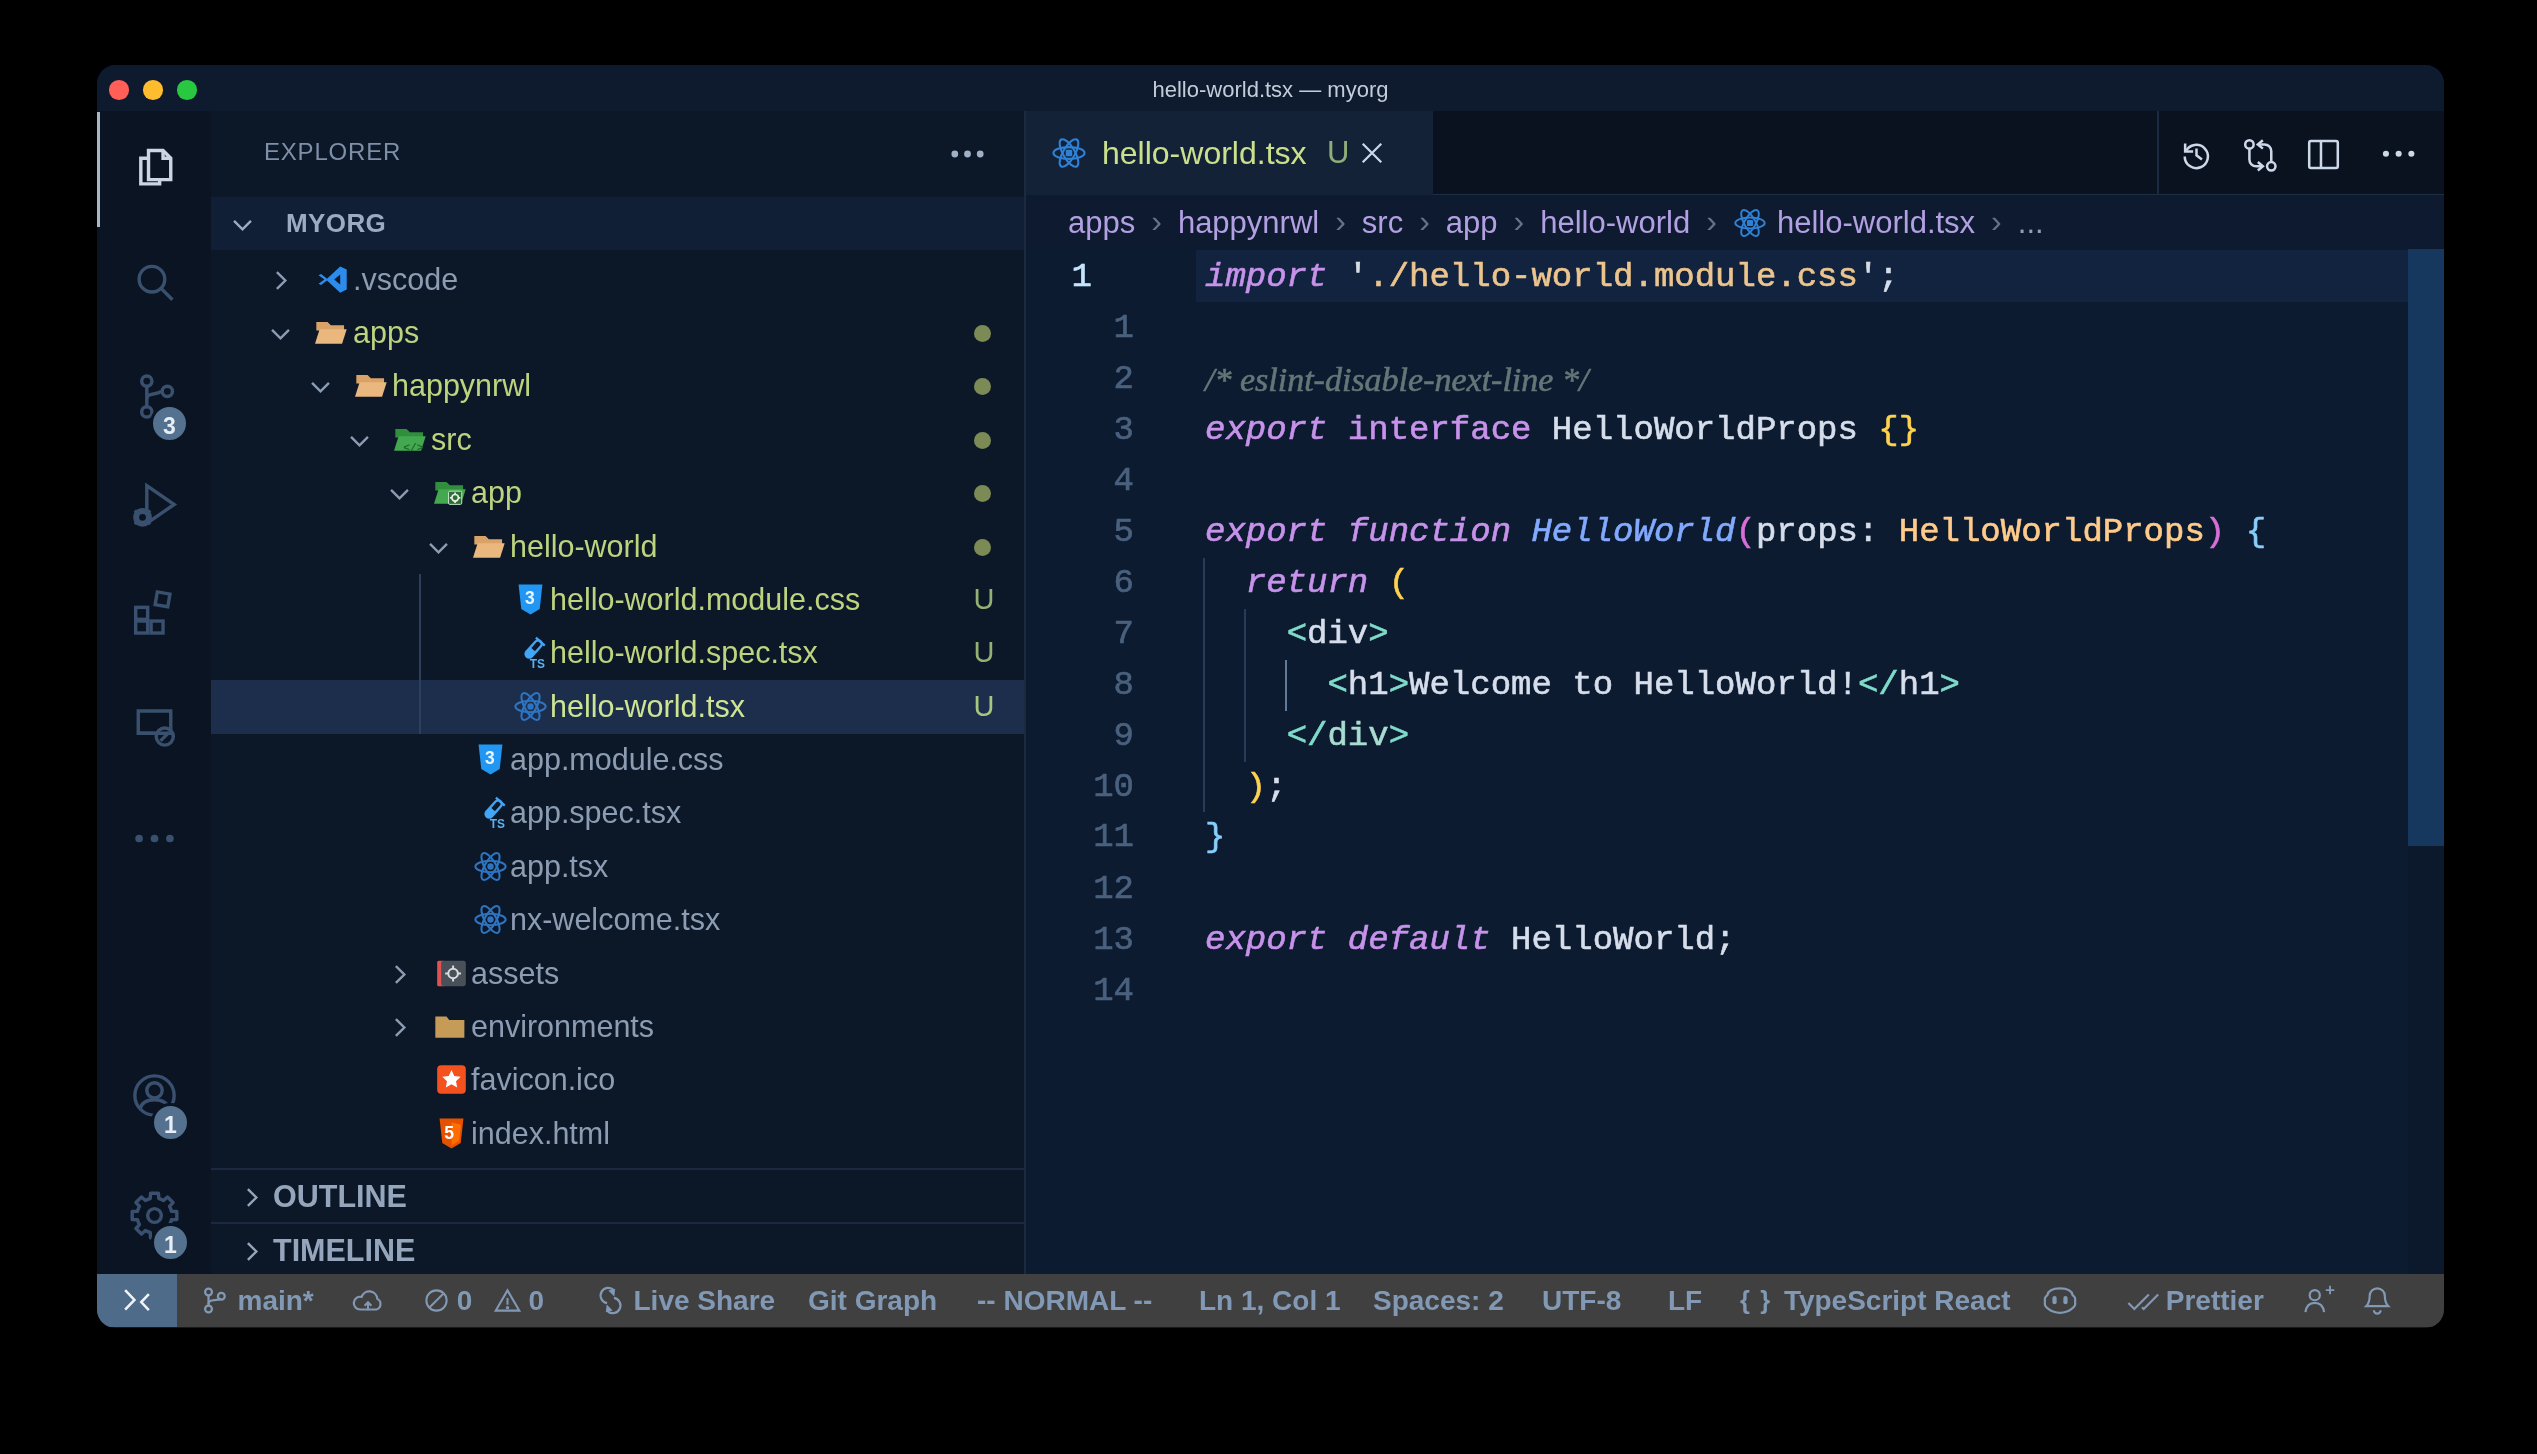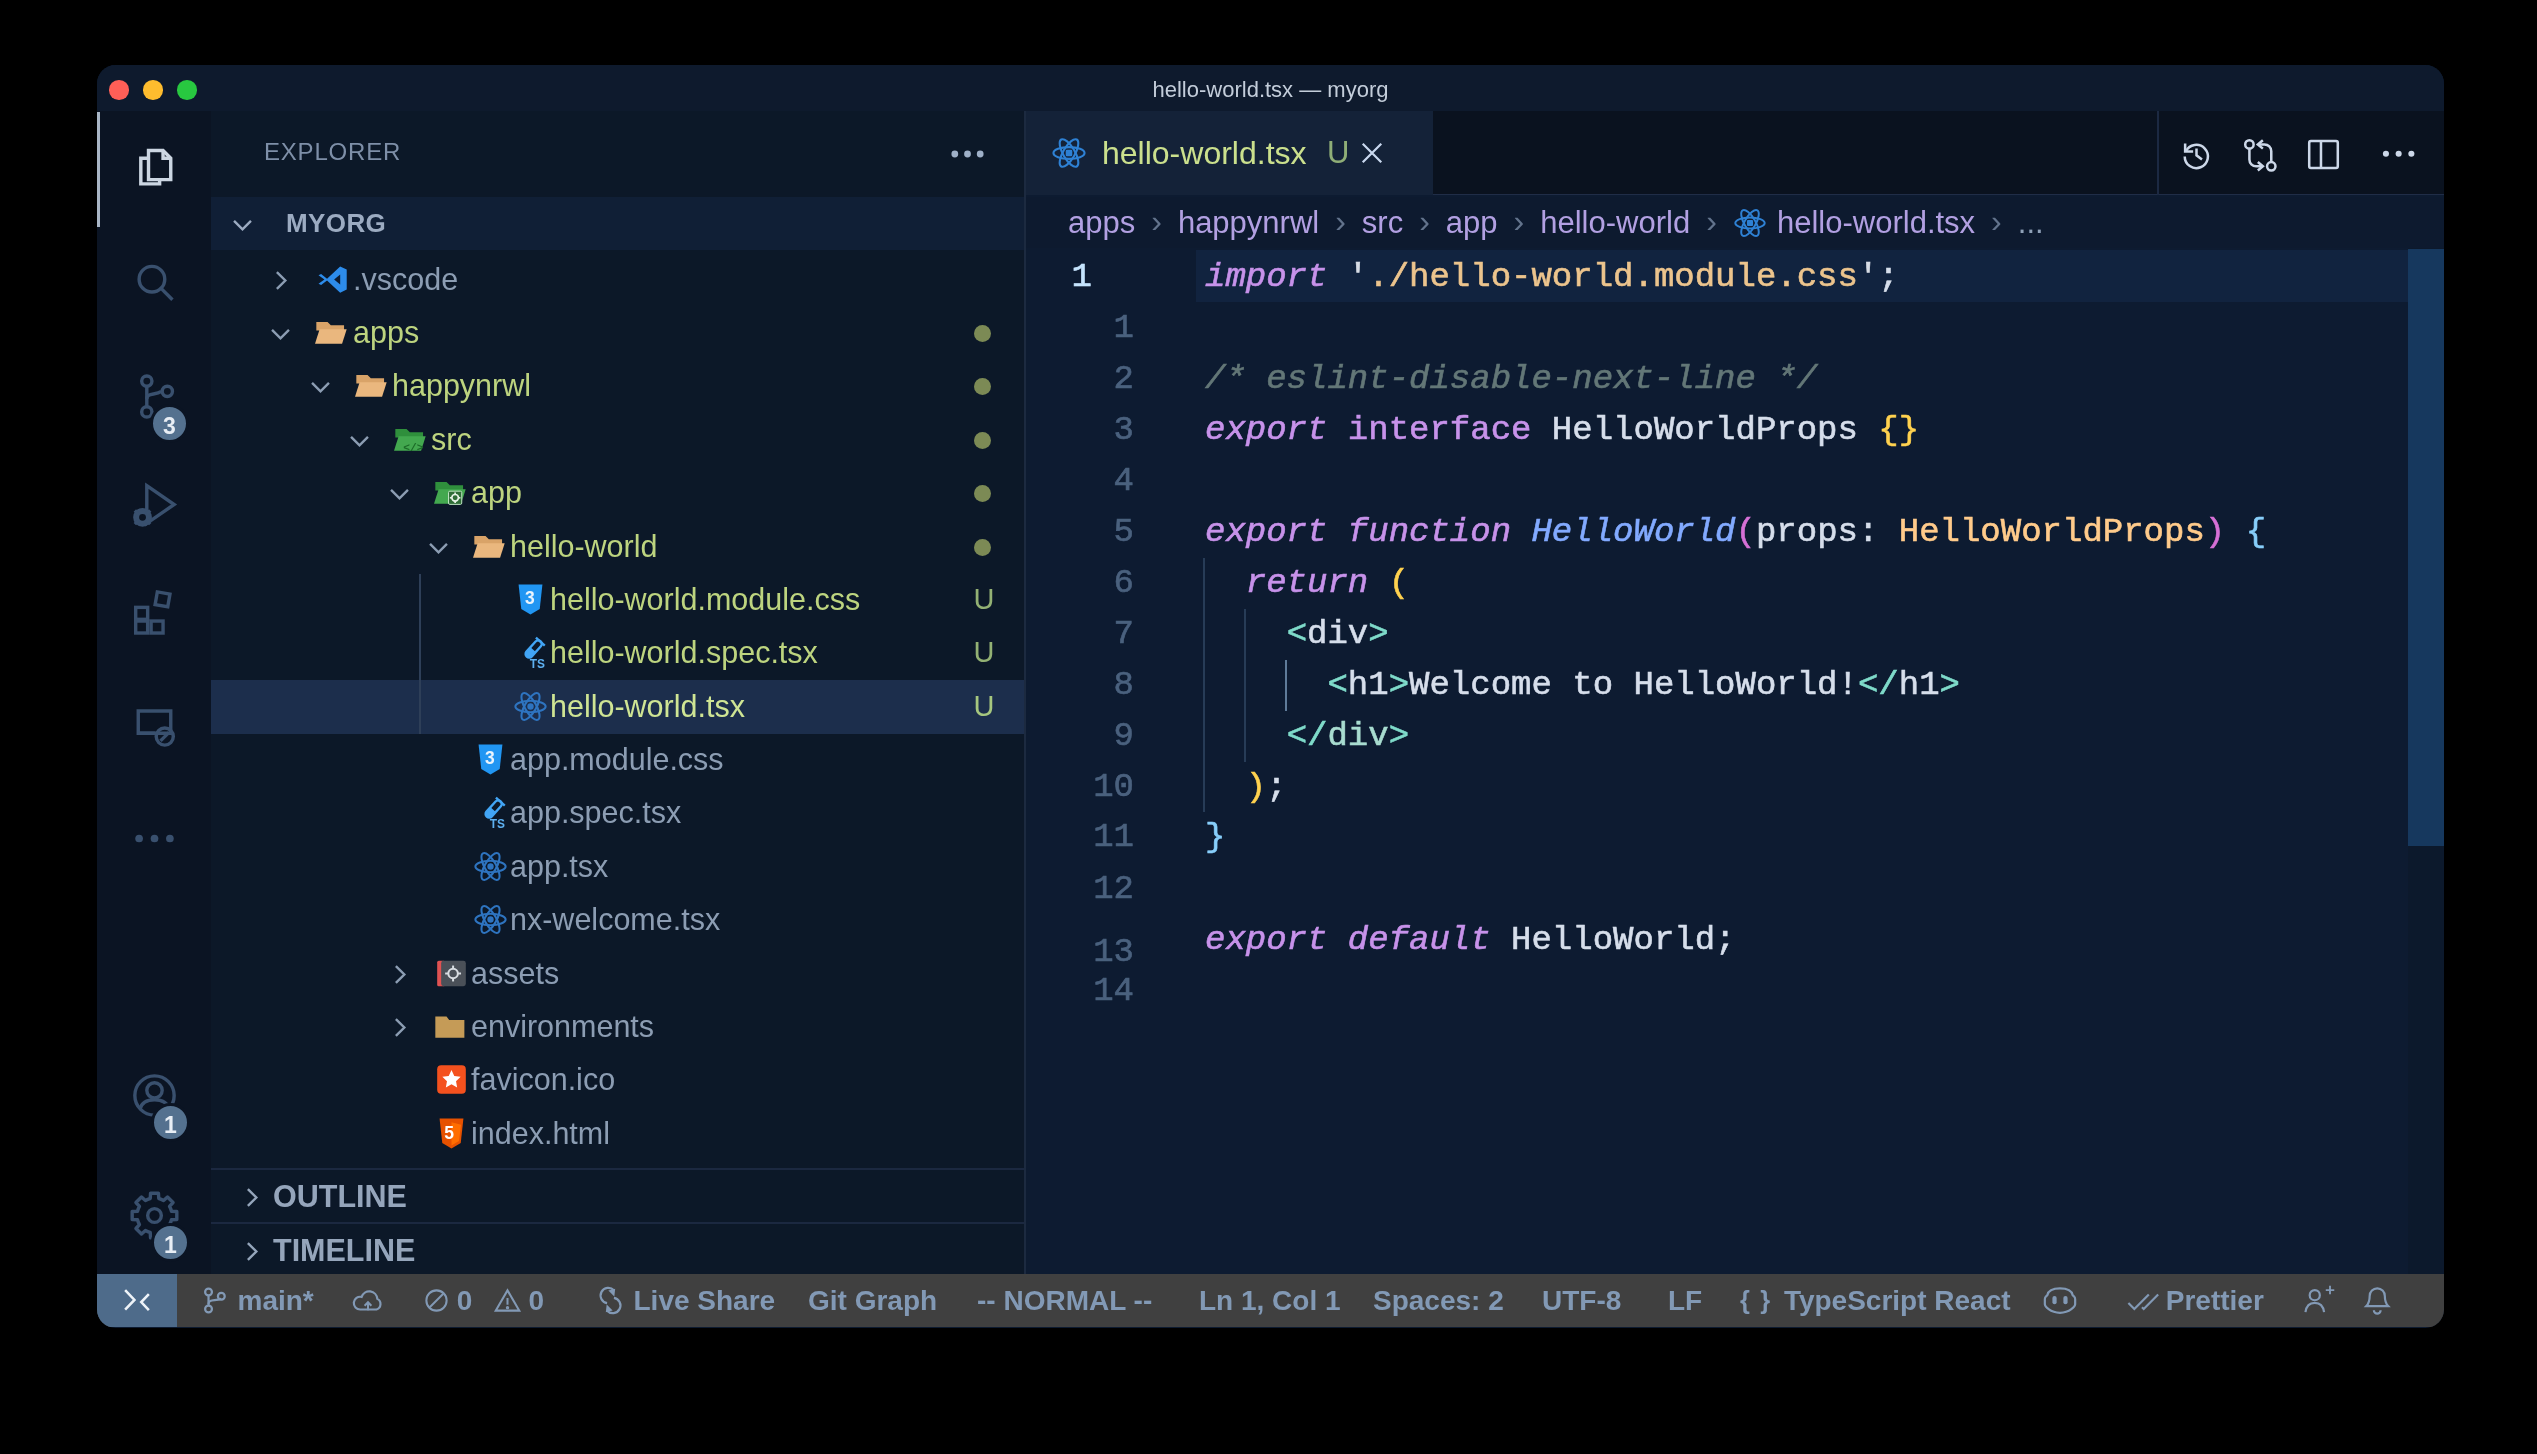--- a/index.html
+++ b/index.html
@@ -437,24 +437,24 @@
       <div class="lnum" style="top:157px;">3</div>
       <div class="lnum" style="top:208px;">4</div>
       <div class="lnum" style="top:259px;">5</div>
       <div class="lnum" style="top:310px;">6</div>
       <div class="lnum" style="top:361px;">7</div>
       <div class="lnum" style="top:412px;">8</div>
       <div class="lnum" style="top:463px;">9</div>
       <div class="lnum" style="top:514px;">10</div>
       <div class="lnum" style="top:564px;">11</div>
       <div class="lnum" style="top:616px;">12</div>
-      <div class="lnum" style="top:667px;margin-top:12px;">13</div>
+      <div class="lnum" style="top:667px;">13</div>
       <div class="lnum" style="top:718px;">14</div>
       <div class="cline" style="top:4.2px;"><span class="kw">import</span> <span style="color:#d7dce5;">'</span><span class="str">./hello-world.module.css</span><span style="color:#d7dce5;">'</span>;</div>
-      <div class="cline" style="top:106px;"><span class="com">/* eslint-disable-next-line */</span></div>
+      <div class="cline" style="top:106px;font-family:Liberation Serif, serif;"><span class="com">/* eslint-disable-next-line */</span></div>
       <div class="cline" style="top:157px;"><span class="kw">export</span> <span class="kwu">interface</span> HelloWorldProps <span class="gold">{}</span></div>
       <div class="cline" style="top:259px;"><span class="kw">export</span> <span class="kw">function</span> <span class="fn">HelloWorld</span><span class="orch">(</span>props: <span class="typ">HelloWorldProps</span><span class="orch">)</span> <span class="lblu">{</span></div>
       <div class="cline" style="top:310px;">  <span class="kw">return</span> <span class="gold">(</span></div>
       <div class="cline" style="top:361px;">    <span class="teal">&lt;</span>div<span class="teal">&gt;</span></div>
       <div class="cline" style="top:412px;">      <span class="teal">&lt;</span>h1<span class="teal">&gt;</span>Welcome to HelloWorld!<span class="teal">&lt;/</span>h1<span class="teal">&gt;</span></div>
       <div class="cline" style="top:463px;">    <span class="teal">&lt;/</span><span style="color:#a8dcd0;">div</span><span class="teal">&gt;</span></div>
       <div class="cline" style="top:514px;">  <span class="gold">)</span>;</div>
       <div class="cline" style="top:564px;"><span class="lblu">}</span></div>
       <div class="cline" style="top:667px;"><span class="kw">export</span> <span class="kw">default</span> HelloWorld;</div>
     </div>

